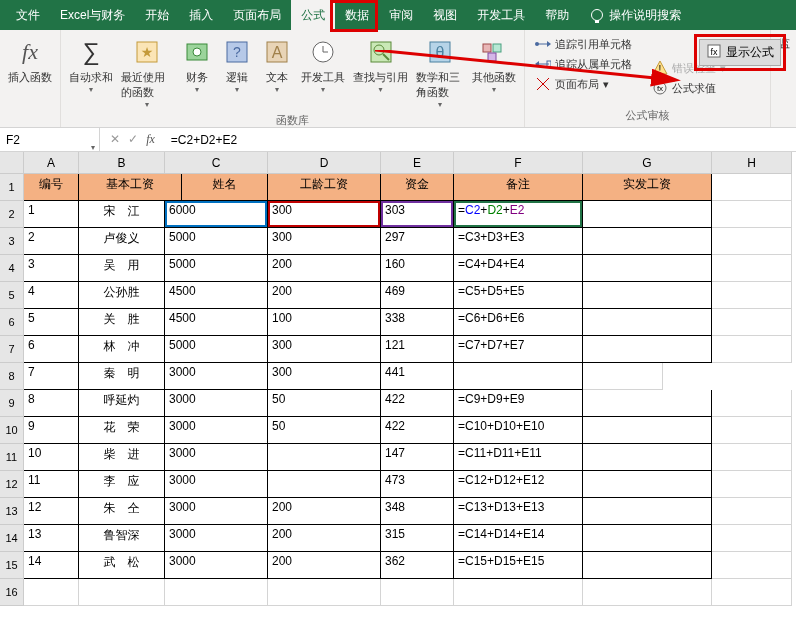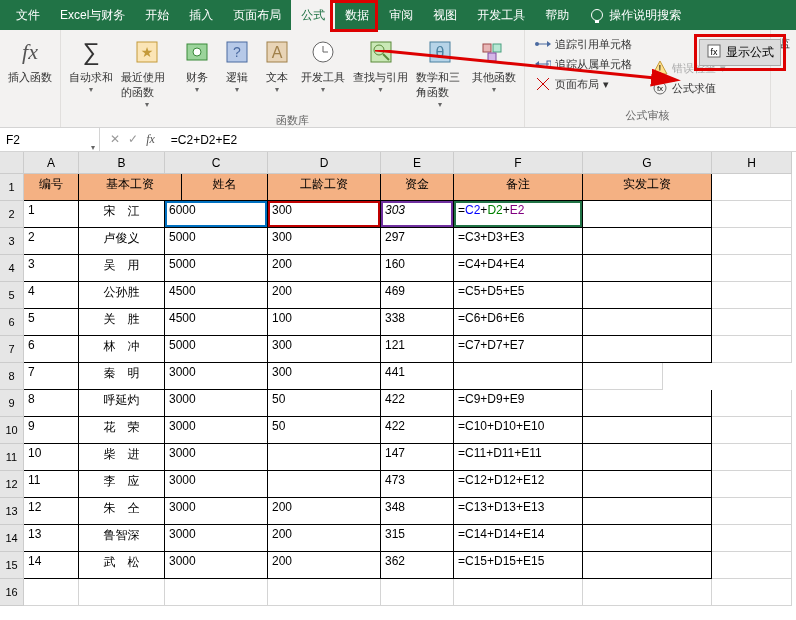--- a/index.html
+++ b/index.html
@@ -320,21 +320,21 @@
             <div class="cell hdrcell" style="width: 73px; height: 27px;">资金</div>
             <div class="cell hdrcell" style="width: 129px; height: 27px;">备注</div>
             <div class="cell hdrcell" style="width: 129px; height: 27px;">实发工资</div>
             <div class="cell othercell" style="width: 80px; height: 27px;"></div>
           </div>
           <div class="cellrow">
             <div class="cell left" style="width: 55px; height: 27px;">1</div>
             <div class="cell center" style="width: 86px; height: 27px;">宋　江</div>
             <div class="cell trace-c" style="width: 103px; height: 27px;">6000</div>
             <div class="cell trace-d" style="width: 113px; height: 27px;">300</div>
-            <div class="cell trace-e" style="width: 73px; height: 27px; font-style: italic;">303</div>
+            <div class="cell trace-e" style="width: 73px; height: 27px;">303</div>
             <div class="cell active-cell formula-cell" style="width: 129px; height: 27px;">=<span class="b">C2</span>+<span class="g">D2</span>+<span class="p">E2</span></div>
             <div class="cell" style="width: 129px; height: 27px;"></div>
             <div class="cell othercell" style="width: 80px; height: 27px;"></div>
           </div>
           <div class="cellrow">
             <div class="cell left" style="width: 55px; height: 27px;">2</div>
             <div class="cell center" style="width: 86px; height: 27px;">卢俊义</div>
             <div class="cell" style="width: 103px; height: 27px;">5000</div>
             <div class="cell" style="width: 113px; height: 27px;">300</div>
             <div class="cell" style="width: 73px; height: 27px;">297</div>

